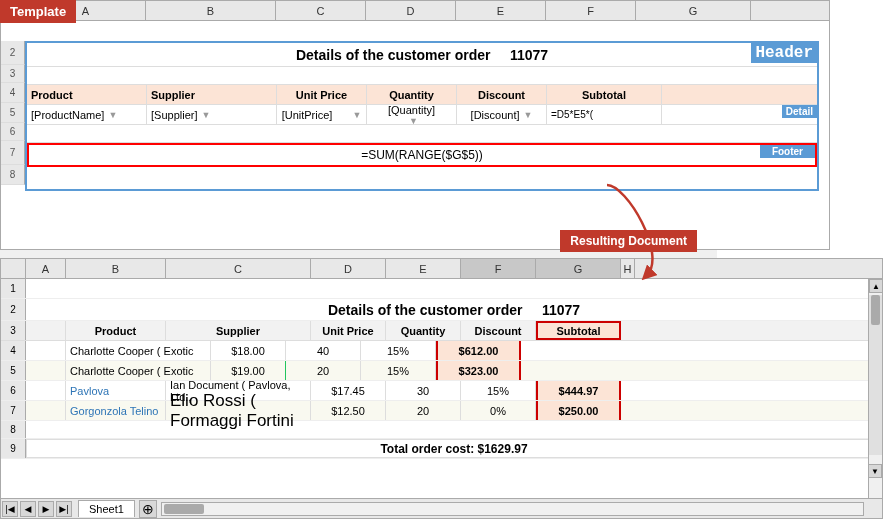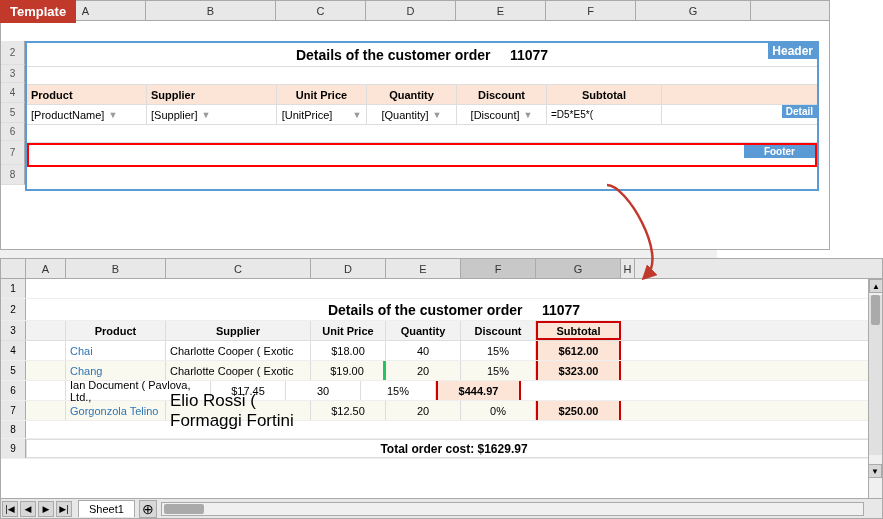--- a/index.html
+++ b/index.html
@@ -180,21 +180,21 @@
       <div class="col-header-cell" style="width:130px;">B</div>
       <div class="col-header-cell" style="width:90px;">C</div>
       <div class="col-header-cell" style="width:90px;">D</div>
       <div class="col-header-cell" style="width:90px;">E</div>
       <div class="col-header-cell" style="width:90px;">F</div>
       <div class="col-header-cell" style="width:115px;">G</div>
     </div>
 
     <div style="position:absolute; top:40px; left:24px; right:10px; height:150px; border:2px solid #5b9bd5;">
 
-      <div style="position:absolute; top:0; right:0; background:#5b9bd5; color:#fff; font-size:12px; font-weight:bold; padding:1px 4px;">Header</div>
+      <div style="position:absolute; top:0; right:0; background:#5b9bd5; color:#fff; font-size:16px; font-weight:bold; padding:1px 4px;font-family:Liberation Mono, monospace;">Header</div>
 
       <div style="height:24px; display:flex; align-items:center; justify-content:center; font-size:14px; font-weight:bold; border-bottom:1px solid #ddd;">
         <span>Details of the customer order</span>
         &nbsp;&nbsp;&nbsp;&nbsp;&nbsp;
         <span>11077</span>
       </div>
 
       <div style="height:18px; border-bottom:1px solid #ddd;"></div>
 
       <div style="height:20px; display:flex; background:#fce4d6; border-bottom:1px solid #ddd;">
@@ -217,56 +217,58 @@
           <span style="margin-left:4px; color:#999; font-size:9px;">▼</span>
         </div>
         <div style="width:130px; border-right:1px solid #ddd; padding:0 4px; display:flex; align-items:center;">
           <span>[Supplier]</span>
           <span style="margin-left:4px; color:#999; font-size:9px;">▼</span>
         </div>
         <div style="width:90px; border-right:1px solid #ddd; padding:0 4px; display:flex; align-items:center; justify-content:center;gap:16px;">
           <span>[UnitPrice]</span>
           <span style="margin-left:4px; color:#999; font-size:9px;">▼</span>
         </div>
-        <div style="width:90px; border-right:1px solid #ddd; padding:0 4px; display:flex; align-items:center; justify-content:center;">
+        <div style="width:90px; border-right:1px solid #ddd; padding:0 4px; display:flex; align-items:center; justify-content:center;flex-direction:column;">
           <span>[Quantity]</span>
           <span style="margin-left:4px; color:#999; font-size:9px;">▼</span>
         </div>
         <div style="width:90px; border-right:1px solid #ddd; padding:0 4px; display:flex; align-items:center; justify-content:center;">
           <span>[Discount]</span>
           <span style="margin-left:4px; color:#999; font-size:9px;">▼</span>
         </div>
         <div style="width:115px; border-right:1px solid #ddd; padding:0 4px; display:flex; align-items:center; font-size:10px;">
           =D5*E5*(
         </div>
       </div>
 
       <div style="height:18px; border-bottom:1px solid #ddd;"></div>
 
       <div style="height:24px; display:flex; align-items:center; border:2px solid #ff0000; position:relative;">
-
-        <div style="position:absolute; top:0; right:0; background:#5b9bd5; color:#fff; font-size:10px; font-weight:bold; padding:1px 20px;">Footer</div>
+        <div style="flex:1; display:flex; align-items:center; justify-content:center; font-size:12px;">=SUM(RANGE($G$5))</div>
+
+        <div style="position:absolute; top:0; right:0; background:#5b9bd5; color:#fff; font-size:10px; font-weight:bold; padding:1px 12px;">Footer</div>
       </div>
 
     </div>
 
     <div style="position:absolute; top:40px; left:0; width:24px;">
       <div style="height:24px; border-bottom:1px solid #ddd; display:flex; align-items:center; justify-content:center; font-size:10px; color:#555; background:#e8e8e8; border-right:1px solid #aaa;">2</div>
       <div style="height:18px; border-bottom:1px solid #ddd; display:flex; align-items:center; justify-content:center; font-size:10px; color:#555; background:#e8e8e8; border-right:1px solid #aaa;">3</div>
       <div style="height:20px; border-bottom:1px solid #ddd; display:flex; align-items:center; justify-content:center; font-size:10px; color:#555; background:#e8e8e8; border-right:1px solid #aaa;">4</div>
       <div style="height:20px; border-bottom:1px solid #ddd; display:flex; align-items:center; justify-content:center; font-size:10px; color:#555; background:#e8e8e8; border-right:1px solid #aaa;">5</div>
       <div style="height:18px; border-bottom:1px solid #ddd; display:flex; align-items:center; justify-content:center; font-size:10px; color:#555; background:#e8e8e8; border-right:1px solid #aaa;">6</div>
       <div style="height:24px; border-bottom:1px solid #ddd; display:flex; align-items:center; justify-content:center; font-size:10px; color:#555; background:#e8e8e8; border-right:1px solid #aaa;">7</div>
       <div style="height:20px; border-bottom:1px solid #ddd; display:flex; align-items:center; justify-content:center; font-size:10px; color:#555; background:#e8e8e8; border-right:1px solid #aaa;">8</div>
     </div>
 
     <div style="position:absolute; top:40px; left:0; right:0; height:0;"></div>
 
   </div>
 
+  <div class="result-badge">Resulting Document</div>
 
   <svg style="position:absolute; top:175px; right:40px; width:90px; height:110px; z-index:50;">
     <defs>
       <marker id="arrowhead" markerWidth="6" markerHeight="6" refX="3" refY="3" orient="auto">
         <path d="M0,0 L0,6 L6,3 z" fill="#c0392b"></path>
       </marker>
     </defs>
     <path d="M 20,10 C 40,10 80,80 60,100" stroke="#c0392b" stroke-width="2.5" fill="none" marker-end="url(#arrowhead)"></path>
   </svg>
 
@@ -308,42 +310,41 @@
       <div style="width:75px; border-right:1px solid #ddd; display:flex; align-items:center; justify-content:center; font-weight:bold; font-size:11px; padding:0 4px;">Quantity</div>
       <div style="width:75px; border-right:1px solid #ddd; display:flex; align-items:center; justify-content:center; font-weight:bold; font-size:11px; padding:0 4px;">Discount</div>
       <div style="width:85px; border-right:1px solid #ddd; display:flex; align-items:center; justify-content:center; font-weight:bold; font-size:11px; padding:0 4px; background:#fce4d6; border:2px solid #c00;">Subtotal</div>
       <div style="width:14px;"></div>
     </div>
 
     <div id="result-data-rows">
         <div style="display: flex; height: 20px; border-bottom: 1px solid rgb(238, 238, 238); background: rgb(255, 255, 255);">
     <div style="width:25px;min-width:25px;background:#e8e8e8;border-right:1px solid #aaa;display:flex;align-items:center;justify-content:center;font-size:10px;">4</div>
     <div style="width:40px;border-right:1px solid #ddd;"></div>
-    <div style="width:100px;border-right:1px solid #ddd;display:flex;align-items:center;padding:0 4px;color:#2e75b6;font-size:11px;">Chai</div>
     <div style="width:145px;border-right:1px solid #ddd;display:flex;align-items:center;padding:0 4px;font-size:11px;">Charlotte Cooper ( Exotic</div>
     <div style="width:75px;border-right:1px solid #ddd;display:flex;align-items:center;justify-content:center;font-size:11px;">$18.00</div>
     <div style="width:75px;border-right:1px solid #ddd;display:flex;align-items:center;justify-content:center;font-size:11px;">40</div>
     <div style="width:75px;border-right:1px solid #ddd;display:flex;align-items:center;justify-content:center;font-size:11px;">15%</div>
     <div style="width:85px;border-right:1px solid #ddd;display:flex;align-items:center;justify-content:center;font-size:11px;background:#fce4d6;font-weight:bold;border-left:2px solid #c00;border-right:2px solid #c00;">$612.00</div>
     <div style="width:14px;"></div>
   </div>
         <div style="display: flex; height: 20px; border-bottom: 1px solid rgb(238, 238, 238); background: rgb(249, 249, 240);">
     <div style="width:25px;min-width:25px;background:#e8e8e8;border-right:1px solid #aaa;display:flex;align-items:center;justify-content:center;font-size:10px;">5</div>
     <div style="width:40px;border-right:1px solid #ddd;"></div>
-    <div style="width:100px;border-right:1px solid #ddd;display:flex;align-items:center;padding:0 4px;color:#2e75b6;font-size:11px;">Chang</div>
     <div style="width:145px;border-right:1px solid #ddd;display:flex;align-items:center;padding:0 4px;font-size:11px;">Charlotte Cooper ( Exotic</div>
-    <div style="width:75px;border-right:3px solid #22c55e;display:flex;align-items:center;justify-content:center;font-size:11px;">$19.00</div>
+    <div style="width:75px;border-right:1px solid #22c55e;display:flex;align-items:center;justify-content:center;font-size:11px;">$19.00</div>
     <div style="width:75px;border-right:1px solid #ddd;display:flex;align-items:center;justify-content:center;font-size:11px;">20</div>
     <div style="width:75px;border-right:1px solid #ddd;display:flex;align-items:center;justify-content:center;font-size:11px;">15%</div>
     <div style="width:85px;border-right:1px solid #ddd;display:flex;align-items:center;justify-content:center;font-size:11px;background:#fce4d6;font-weight:bold;border-left:2px solid #c00;border-right:2px solid #c00;">$323.00</div>
     <div style="width:14px;"></div>
   </div>
         <div style="display: flex; height: 20px; border-bottom: 1px solid rgb(238, 238, 238); background: rgb(255, 255, 255);">
     <div style="width:25px;min-width:25px;background:#e8e8e8;border-right:1px solid #aaa;display:flex;align-items:center;justify-content:center;font-size:10px;">6</div>
     <div style="width:40px;border-right:1px solid #ddd;"></div>
+    <div style="width:100px;border-right:1px solid #ddd;display:flex;align-items:center;padding:0 4px;color:#2e75b6;font-size:11px;">Pavlova</div>
     <div style="width:145px;border-right:1px solid #ddd;display:flex;align-items:center;padding:0 4px;font-size:11px;">Ian Document ( Pavlova, Ltd.,</div>
     <div style="width:75px;border-right:1px solid #ddd;display:flex;align-items:center;justify-content:center;font-size:11px;">$17.45</div>
     <div style="width:75px;border-right:1px solid #ddd;display:flex;align-items:center;justify-content:center;font-size:11px;">30</div>
     <div style="width:75px;border-right:1px solid #ddd;display:flex;align-items:center;justify-content:center;font-size:11px;">15%</div>
     <div style="width:85px;border-right:1px solid #ddd;display:flex;align-items:center;justify-content:center;font-size:11px;background:#fce4d6;font-weight:bold;border-left:2px solid #c00;border-right:2px solid #c00;">$444.97</div>
     <div style="width:14px;"></div>
   </div>
         <div style="display: flex; height: 20px; border-bottom: 1px solid rgb(238, 238, 238); background: rgb(249, 249, 240);">
     <div style="width:25px;min-width:25px;background:#e8e8e8;border-right:1px solid #aaa;display:flex;align-items:center;justify-content:center;font-size:10px;">7</div>
     <div style="width:40px;border-right:1px solid #ddd;"></div>

